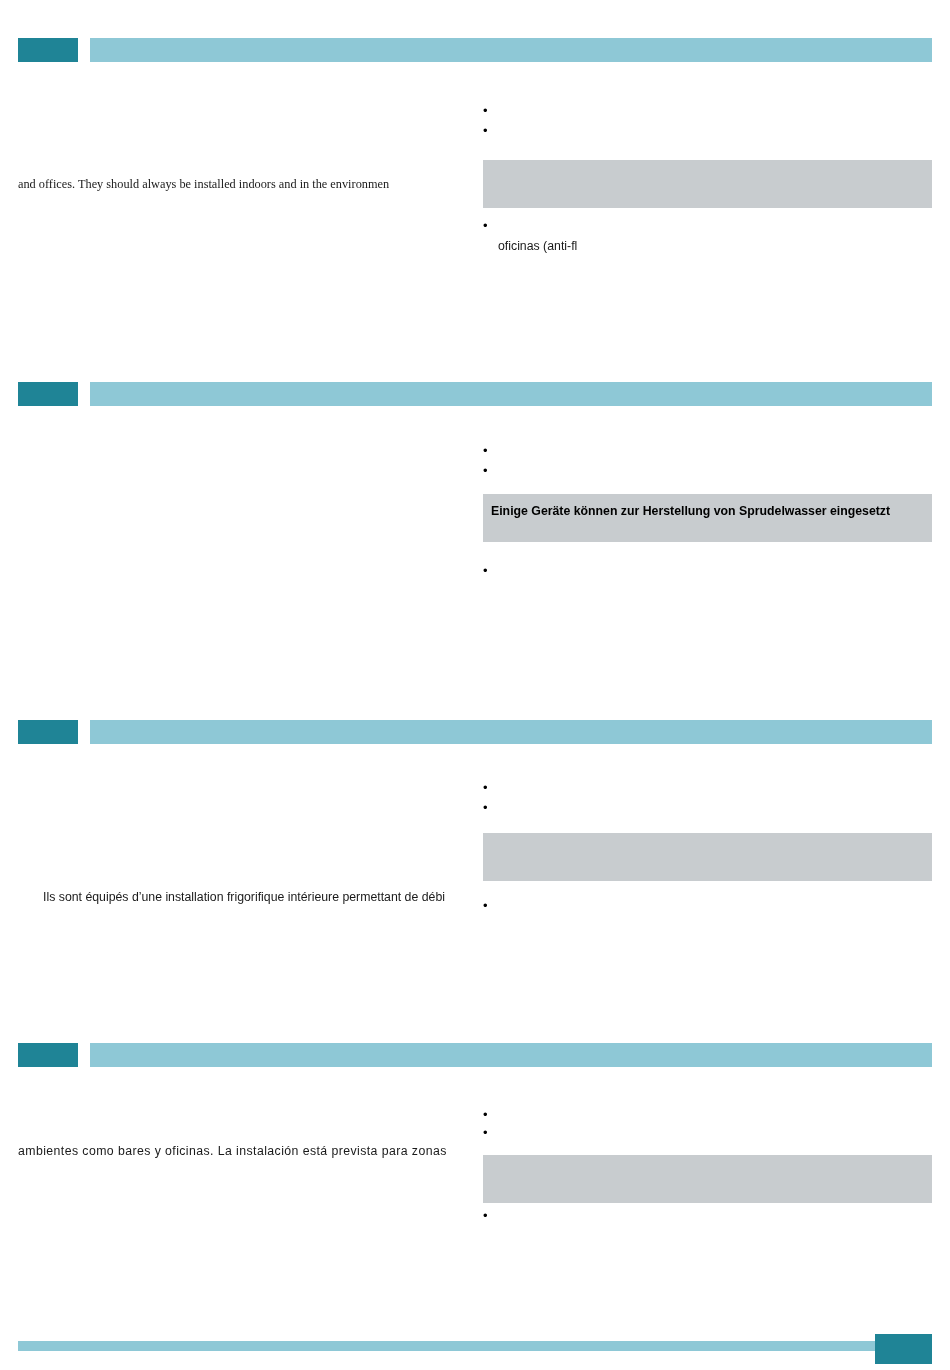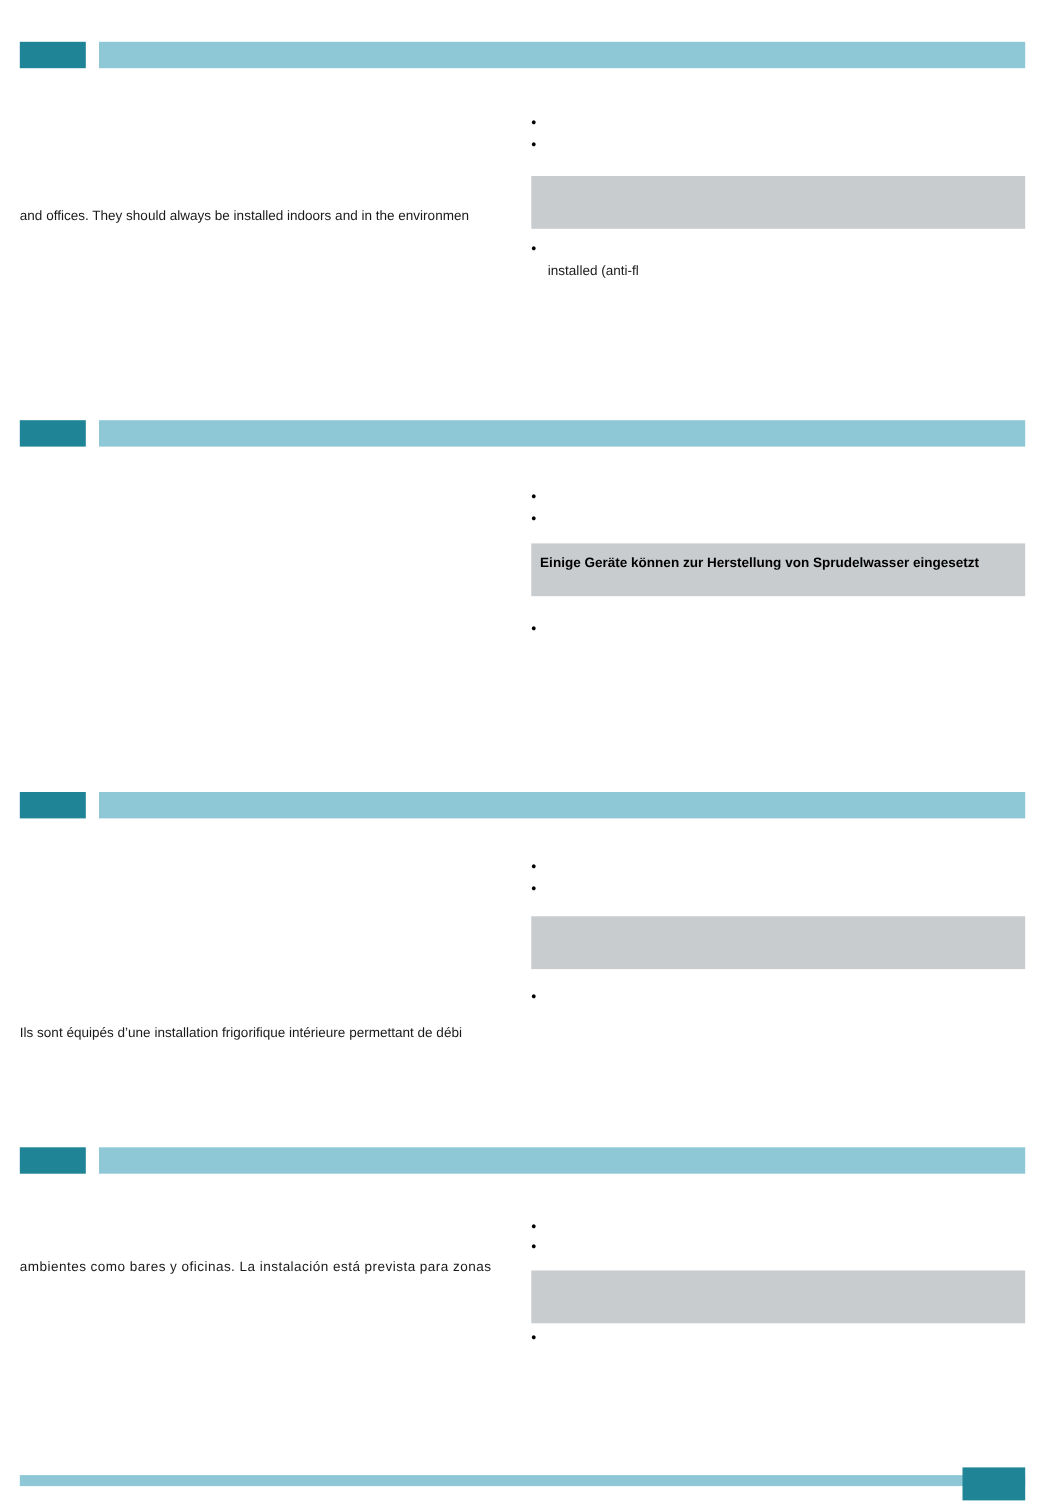--- a/index.html
+++ b/index.html
@@ -163,28 +163,28 @@
   </div>
   <div class="bullet" style="top:123px;">
     <span class="dot">•</span>
     <span class="btxt"></span>
   </div>
 
   <div class="note-box" style="top:160px; height:48px;">
     <span class="note-text"></span>
   </div>
 
-  <div class="left-line" style="top:188px;">and offices. They should always be installed indoors and in the environmen</div>
+  <div class="left-line" style="top:176px;font-family:Liberation Serif, serif;">and offices. They should always be installed indoors and in the environmen</div>
 
   <div class="bullet" style="top:218px;">
     <span class="dot">•</span>
     <span class="btxt"></span>
   </div>
   <div class="bullet" style="top:239px;">
-    <span class="btxt">installed (anti-fl</span>
+    <span class="btxt">oficinas (anti-fl</span>
   </div>
 
   <div class="section-header" style="top:382px;">
     <div class="hdr-tab">
       <span class="hdr-tab-label"></span>
     </div>
     <div class="hdr-bar">
       <span class="hdr-bar-label"></span>
     </div>
   </div>
@@ -227,21 +227,21 @@
 
   <div class="note-box" style="top:833px; height:48px;">
     <span class="note-text"></span>
   </div>
 
   <div class="bullet" style="top:898px;">
     <span class="dot">•</span>
     <span class="btxt"></span>
   </div>
 
-  <div class="left-line" style="top:931px;">Ils sont équipés d’une installation frigorifique intérieure permettant de débi</div>
+  <div class="left-line" style="top:889px;text-align:center;">Ils sont équipés d’une installation frigorifique intérieure permettant de débi</div>
 
   <div class="section-header" style="top:1043px;">
     <div class="hdr-tab">
       <span class="hdr-tab-label"></span>
     </div>
     <div class="hdr-bar">
       <span class="hdr-bar-label"></span>
     </div>
   </div>
 

